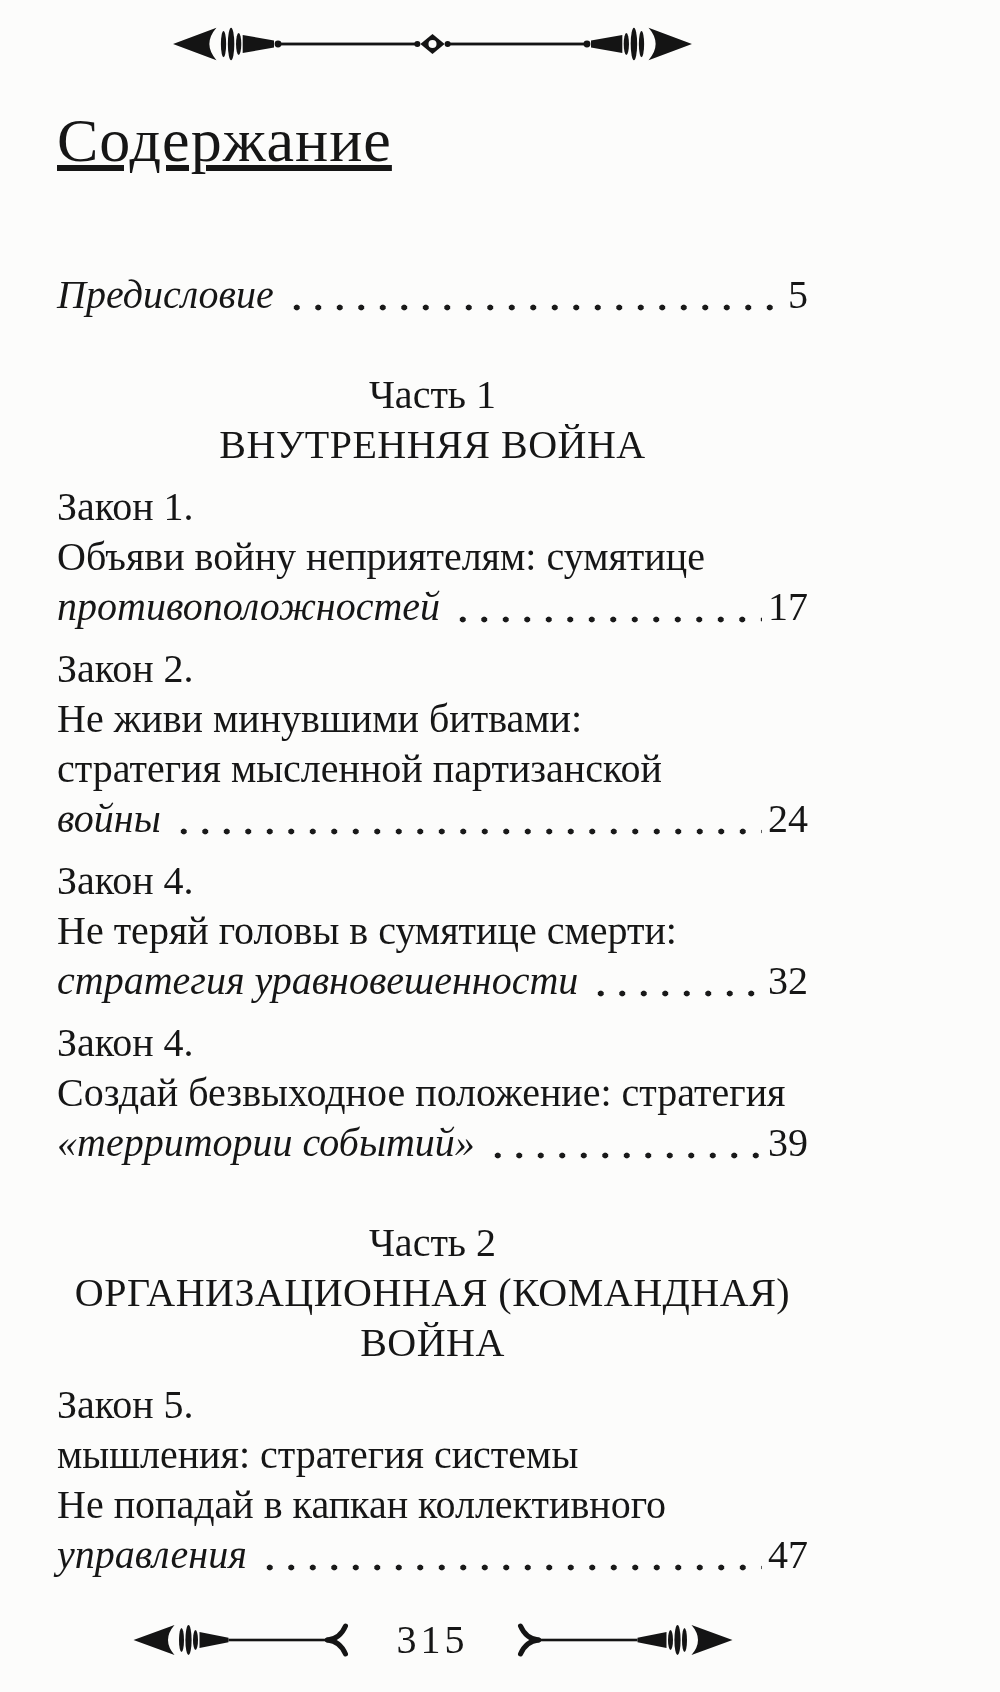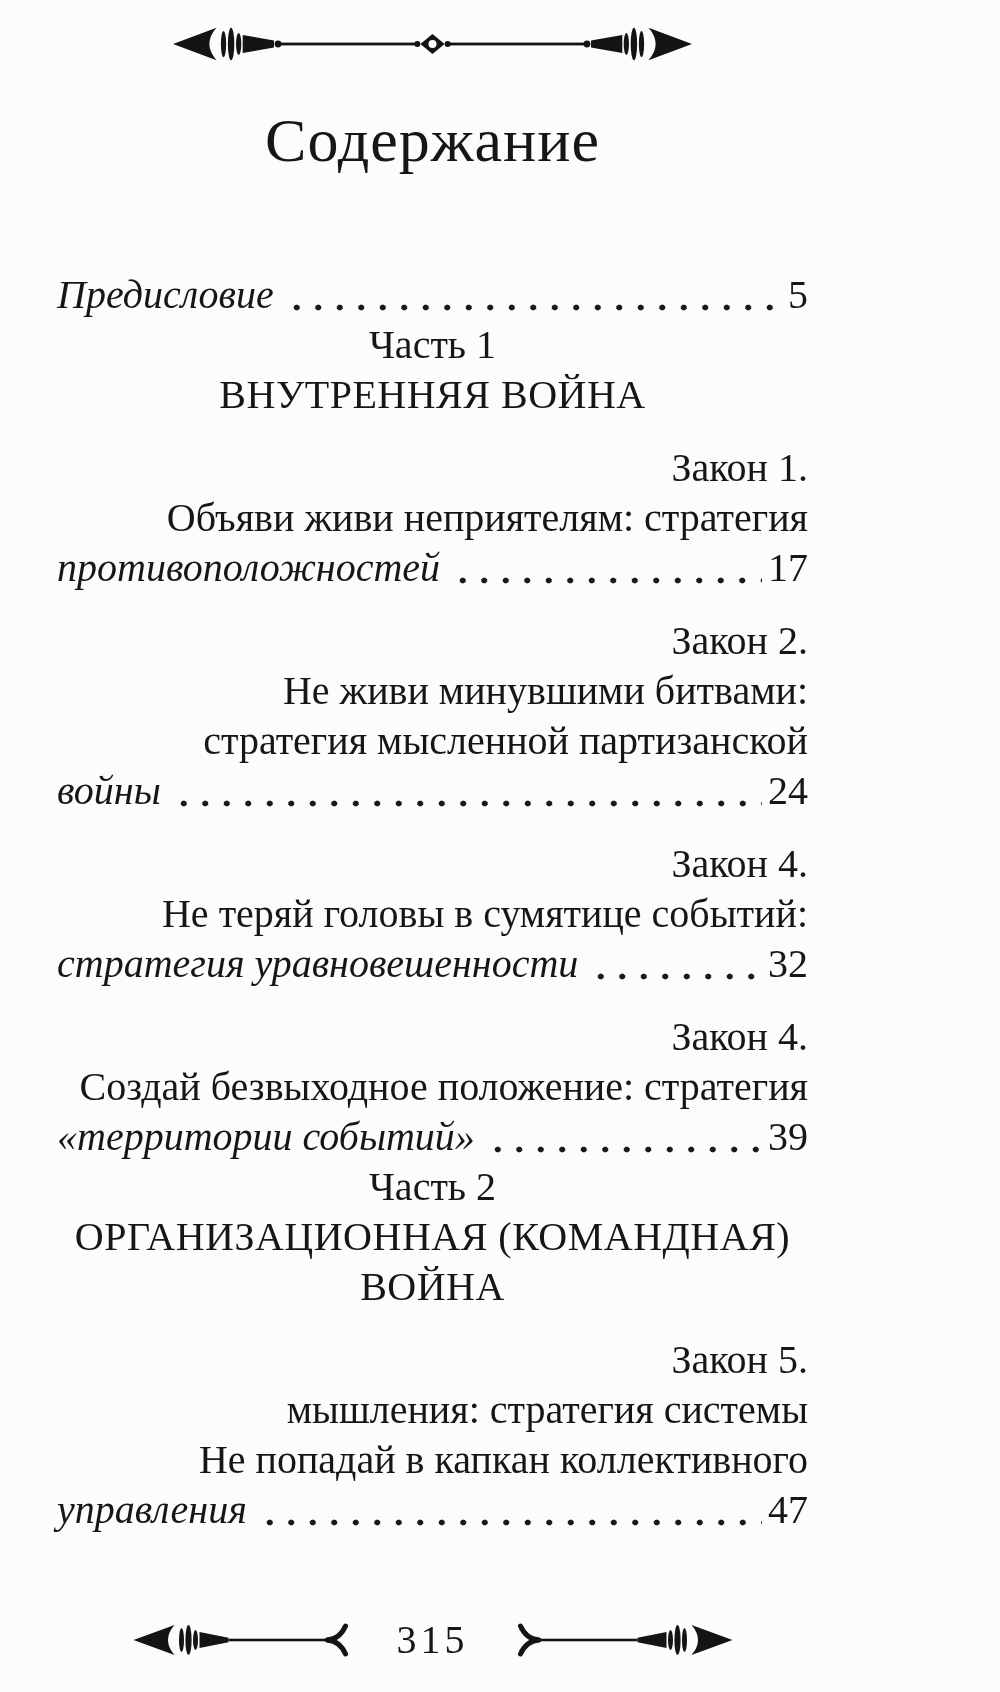--- a/index.html
+++ b/index.html
@@ -14,44 +14,44 @@
     box-sizing: border-box;
     padding: 18px 192px 30px 57px;
     display: flex;
     flex-direction: column;
     overflow: hidden;
   }
   .ornament-top { display: flex; justify-content: center; margin-top: 4px; }
   .page-title {
     font-size: 62px;
     letter-spacing: 1px;
-    text-align: center;
     font-weight: normal;
     margin: 42px 0 0 0;
     line-height: 64px;
+    text-decoration: underline;
   }
   .toc { font-size: 40px; line-height: 50px; }
   .preface-row { margin-top: 98px; }
   .leader-row { display: flex; align-items: baseline; }
   .leader-row .label { white-space: nowrap; font-style: italic; }
   .leader {
     flex: 1;
     height: 9px;
     align-self: flex-end;
     margin: 0 6px 8px 12px;
     background-image: radial-gradient(circle, #191919 2.7px, transparent 3.2px);
     background-size: 21.5px 9px;
     background-repeat: repeat-x;
     background-position: left center;
   }
   .pagenum { white-space: nowrap; }
-  .part-heading { text-align: center; margin-bottom: 8px; }
+  .part-heading { text-align: center; margin-top: 50px; margin-bottom: 8px; }
   .part-heading .part-label { display: block; }
   .part-heading .part-title { display: block; letter-spacing: 0.5px; }
-  .entry { margin-top: 23px; text-align: right; }
+  .entry { margin-top: 12px; }
   .entry .law { }
   .footer {
     margin-top: auto;
     display: flex;
     justify-content: center;
     align-items: center;
     gap: 40px;
   }
   .footer .folio { font-size: 40px; letter-spacing: 4px; line-height: 44px; }
   svg { display: block; }
@@ -96,42 +96,42 @@
       <span class="pagenum">5</span>
     </div>
 
     <div class="part-heading">
       <span class="part-label">Часть 1</span>
       <span class="part-title">ВНУТРЕННЯЯ ВОЙНА</span>
     </div>
 
     <div class="entry">
       <div class="law">Закон 1.</div>
-      <div>Объяви живи неприятелям: стратегия</div>
+      <div>Объяви войну неприятелям: сумятице</div>
       <div class="leader-row">
         <span class="label">противоположностей</span>
         <span class="leader"></span>
         <span class="pagenum">17</span>
       </div>
     </div>
 
     <div class="entry">
       <div class="law">Закон 2.</div>
       <div>Не живи минувшими битвами:</div>
       <div>стратегия мысленной партизанской</div>
       <div class="leader-row">
         <span class="label">войны</span>
         <span class="leader"></span>
         <span class="pagenum">24</span>
       </div>
     </div>
 
     <div class="entry">
       <div class="law">Закон 4.</div>
-      <div>Не теряй головы в сумятице событий:</div>
+      <div>Не теряй головы в сумятице смерти:</div>
       <div class="leader-row">
         <span class="label">стратегия уравновешенности</span>
         <span class="leader"></span>
         <span class="pagenum">32</span>
       </div>
     </div>
 
     <div class="entry">
       <div class="law">Закон 4.</div>
       <div>Создай безвыходное положение: стратегия</div>

